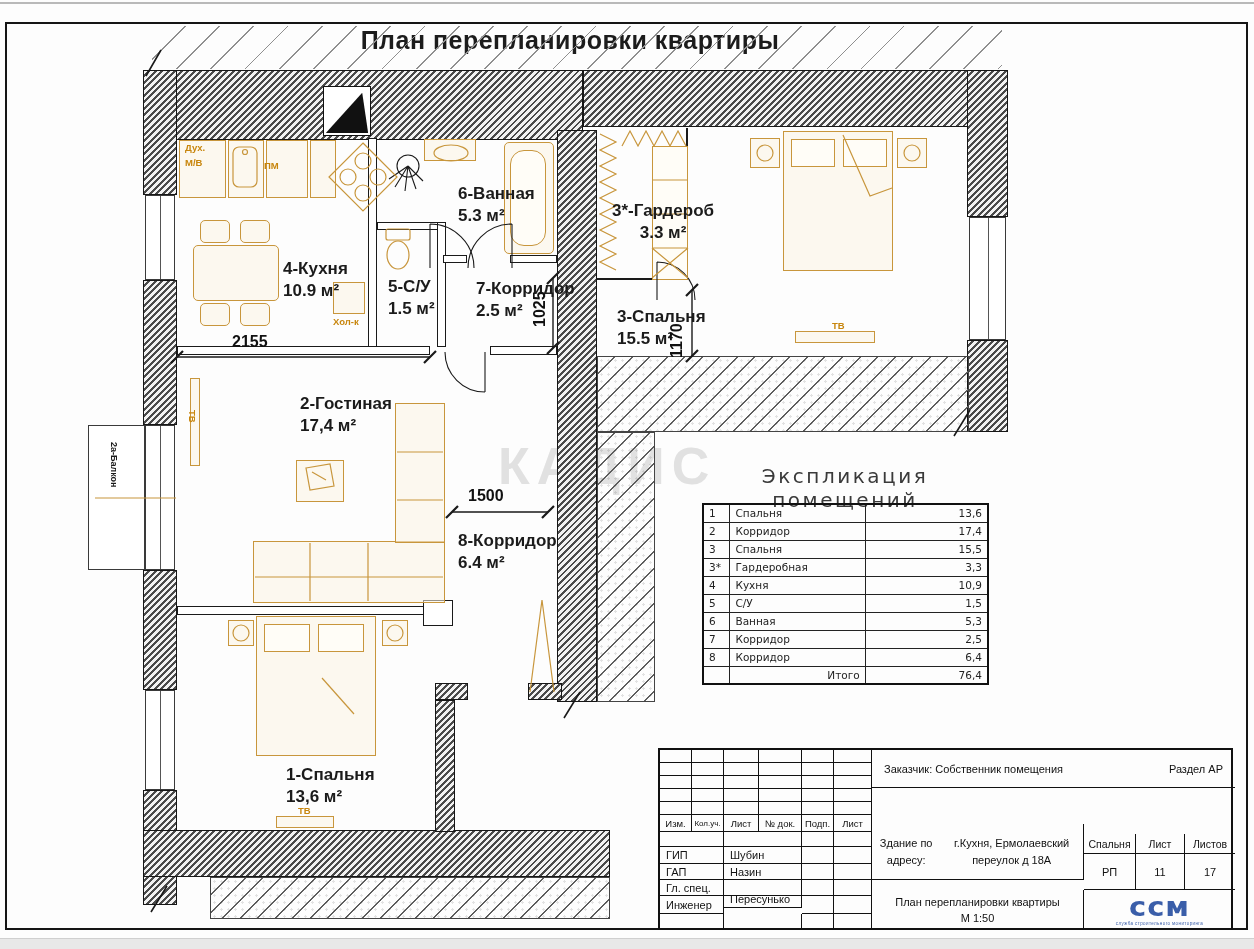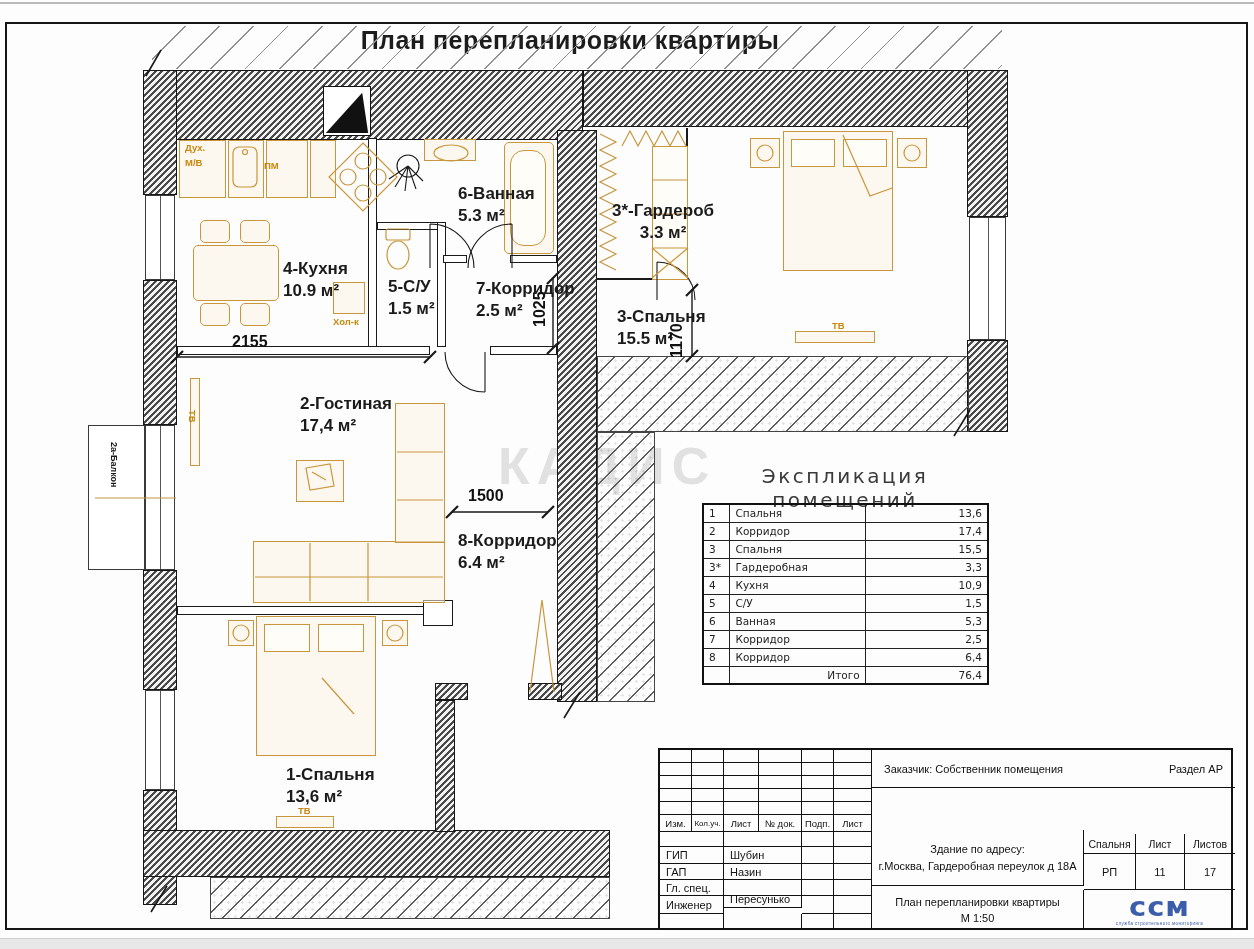--- a/index.html
+++ b/index.html
@@ -369,23 +369,23 @@
     <div class="cell" style="left:174px;top:146px;width:38px;height:18px;"></div>
     <div class="cell l" style="left:0;top:164px;width:64px;height:16px;border-bottom:none;"></div>
     <div class="cell" style="left:64px;top:164px;width:78px;height:16px;border-bottom:none;"></div>
     <div class="cell" style="left:142px;top:164px;width:32px;height:16px;border-bottom:none;"></div>
     <div class="cell" style="left:174px;top:164px;width:38px;height:16px;border-bottom:none;"></div>
 
     <div class="cell" style="left:212px;top:0;width:363px;height:38px;justify-content:space-between;padding:0 12px;border-right:none;">
       <span>Заказчик: Собственник помещения</span>
       <span>Раздел АР</span>
     </div>
-    <div class="cell" style="left:212px;top:80px;width:212px;height:56px;flex-direction:column;line-height:1.5;">
+    <div class="cell" style="left:212px;top:74px;width:212px;height:56px;line-height:1.5;">
       <div>Здание  по адресу:</div>
-      <div>г.Москва, Гардеробная переулок д 18А</div>
+      <div>г.Кухня, Ермолаевский переулок д 18А</div>
     </div>
     <div class="cell" style="left:212px;top:140px;width:212px;height:40px;flex-direction:column;line-height:1.5;border-bottom:none;">
       <div>План перепланировки квартиры</div>
       <div>М 1:50</div>
     </div>
     <div class="cell" style="left:424px;top:84px;width:52px;height:20px;font-size:10.5px;">Спальня</div>
     <div class="cell" style="left:476px;top:84px;width:49px;height:20px;font-size:10.5px;">Лист</div>
     <div class="cell nb" style="left:525px;top:84px;width:50px;height:20px;font-size:10.5px;">Листов</div>
     <div class="cell" style="left:424px;top:104px;width:52px;height:36px;">РП</div>
     <div class="cell" style="left:476px;top:104px;width:49px;height:36px;">11</div>

